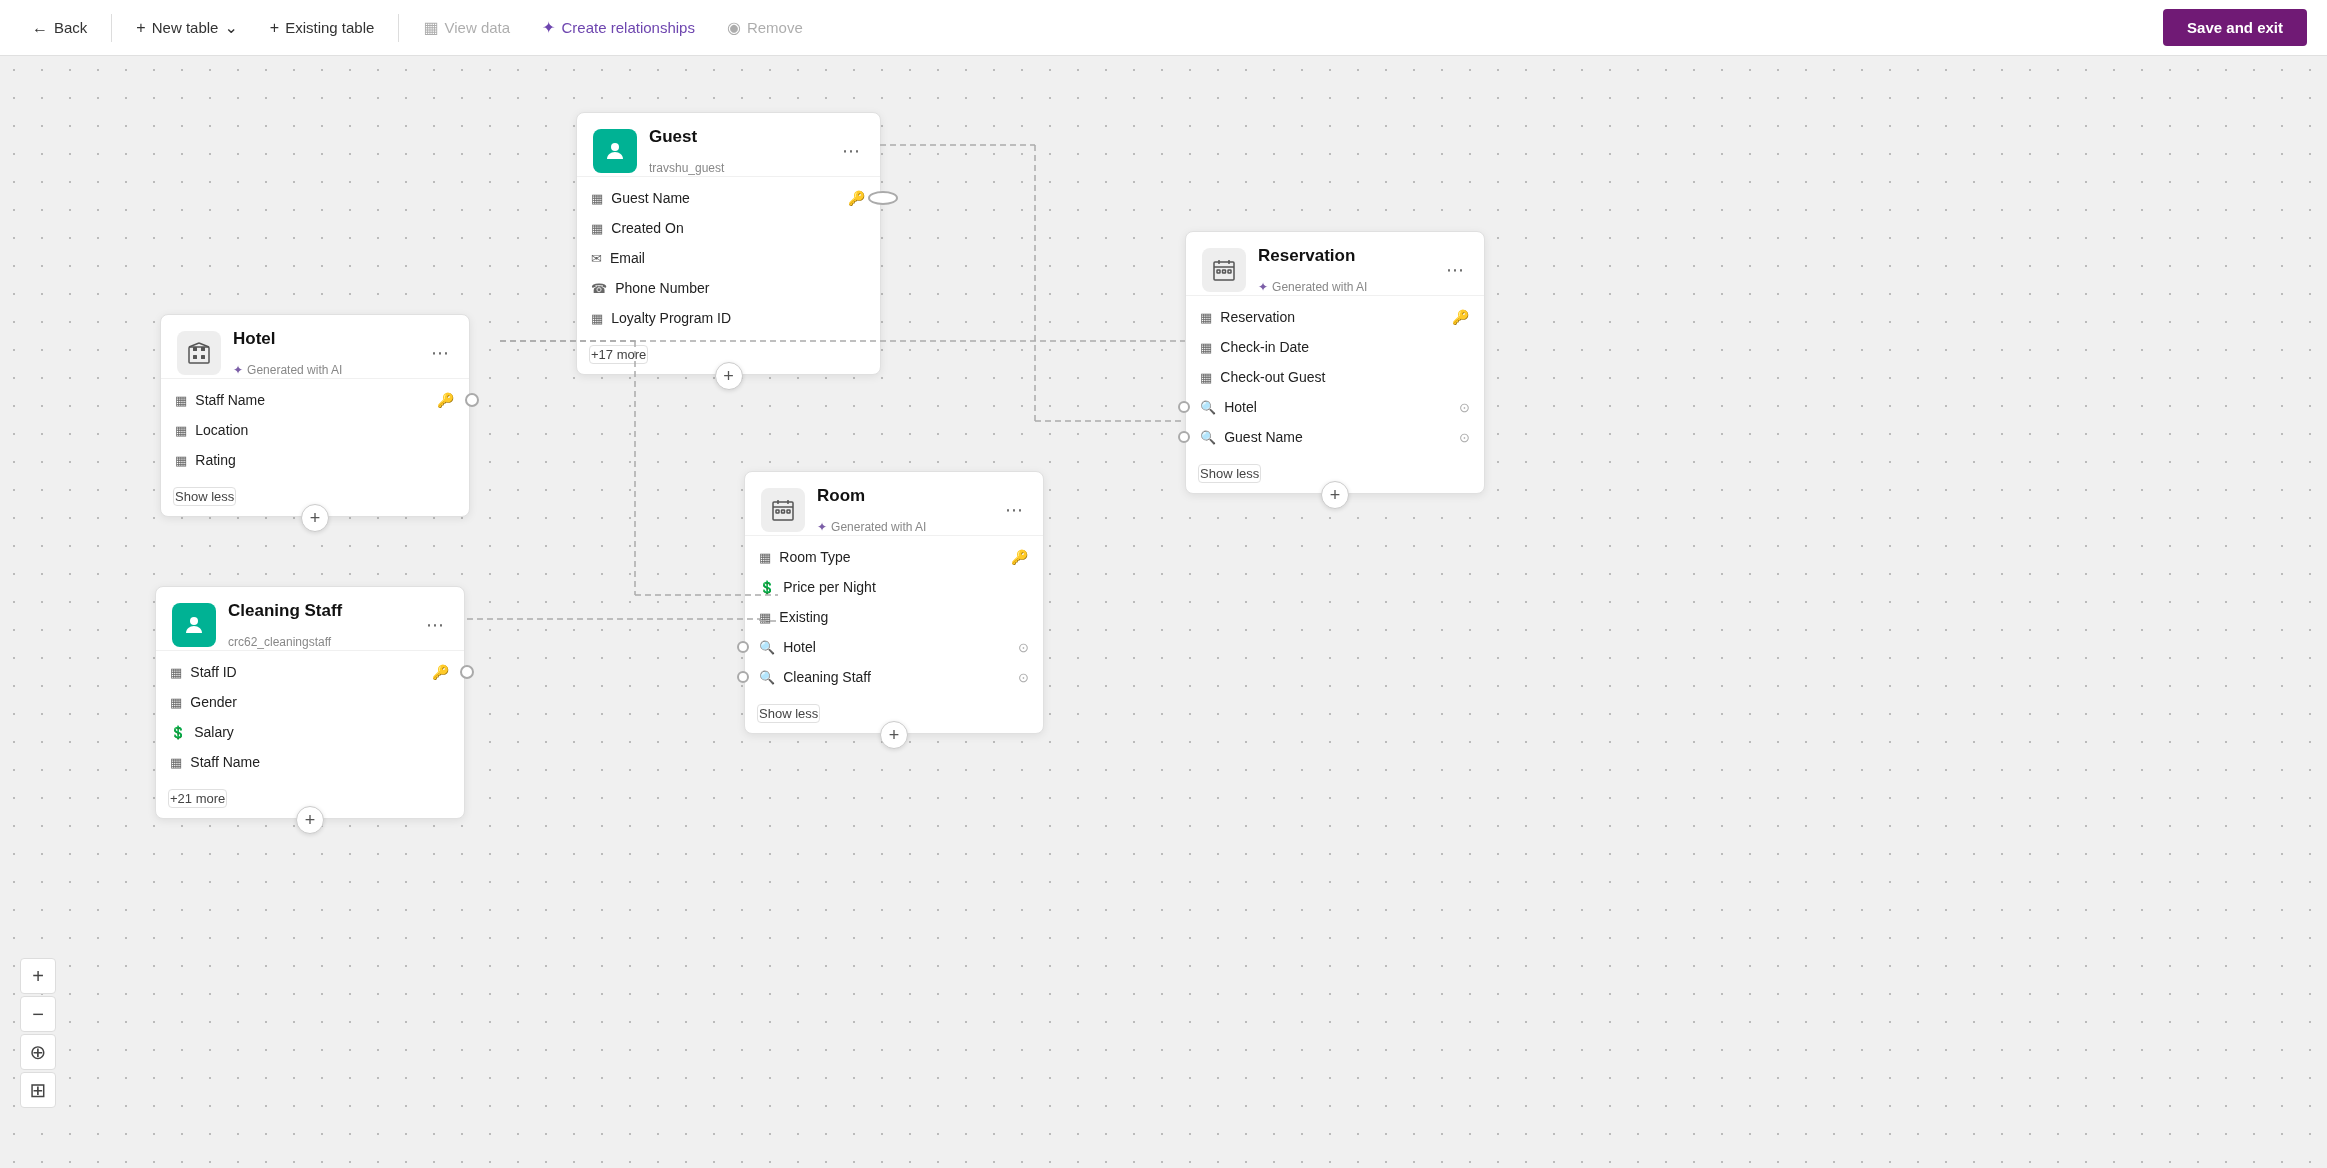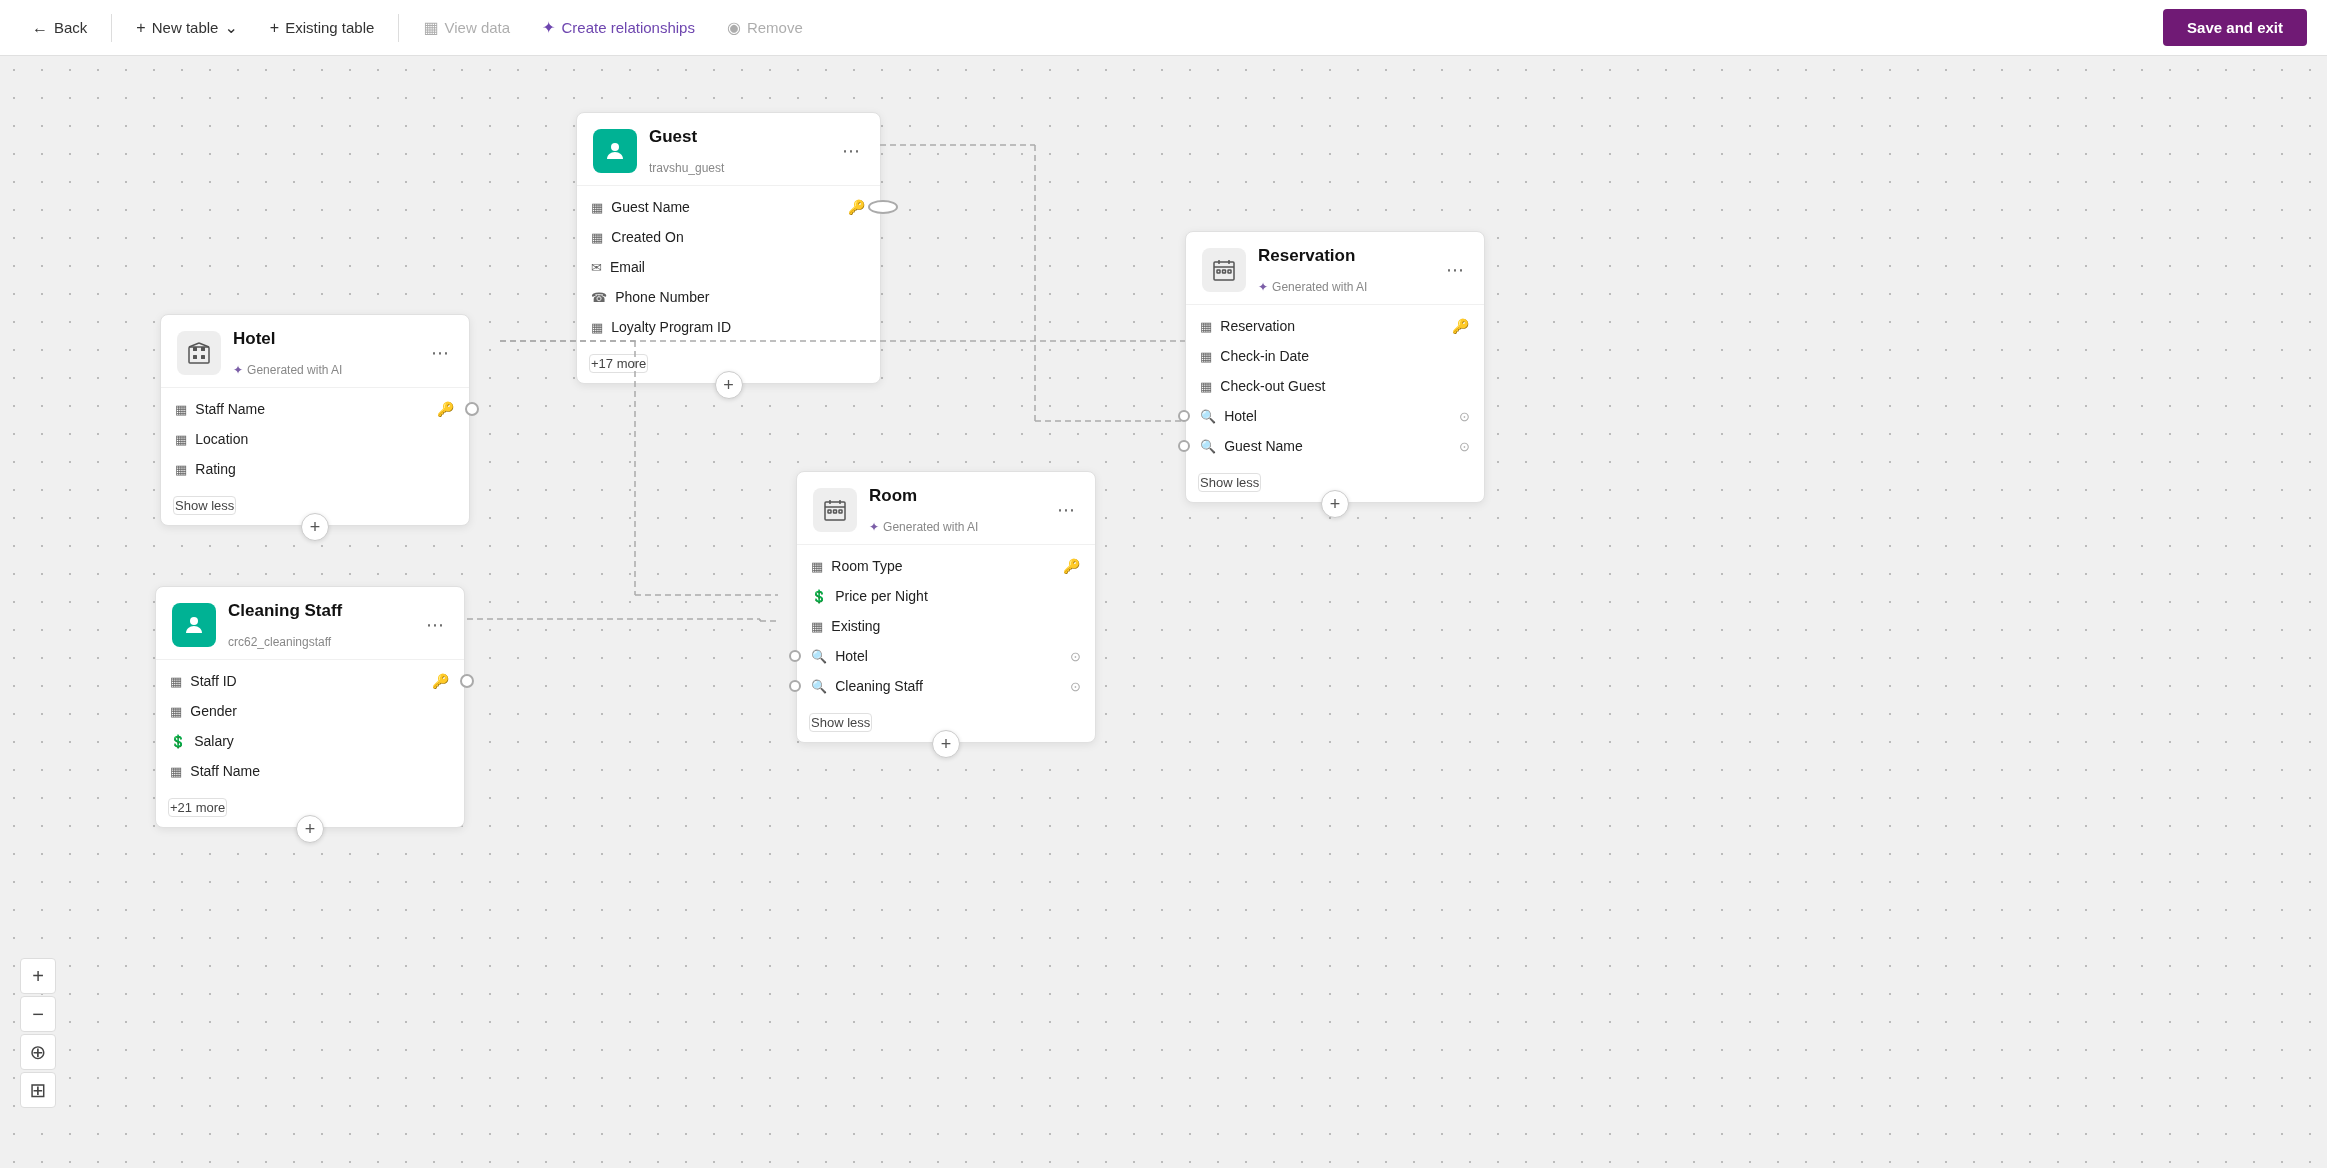--- a/index.html
+++ b/index.html
@@ -94,21 +94,21 @@
       border: 1px solid #e0e0e0;
       border-radius: 8px;
       box-shadow: 0 2px 8px rgba(0,0,0,0.08);
       min-width: 300px;
     }
 
     .card-header {
       display: flex;
       align-items: center;
       gap: 12px;
-      padding: 14px 16px 10px;
+      padding: 14px 16px 1px;
       border-bottom: 1px solid #f0f0f0;
       justify-content: space-between;
     }
     .card-icon {
       width: 44px;
       height: 44px;
       border-radius: 8px;
       display: flex;
       align-items: center;
       justify-content: center;
@@ -391,21 +391,21 @@
         <span style="display:inline-block;width:12px;height:12px;border:2px solid #aaa;border-radius:50%;position:absolute;left:-8px;background:#fff;z-index:10;"></span>
         <span class="field-icon">🔍</span>
         <span class="field-name">Guest Name</span>
         <span class="field-lookup">⊙</span>
       </div>
     </div>
     <button class="card-more-btn">Show less</button>
     <div class="card-add-btn">+</div>
   </div>
 
-  <div class="table-card" style="left: 796px; top: 415px; width: 300px;">
+  <div class="table-card" style="left: 744px; top: 415px; width: 300px;">
     <div class="card-header">
       <div class="card-icon card-icon-gray">
         <svg width="22" height="22" viewBox="0 0 22 22" fill="none" stroke="#555" stroke-width="1.5">
           <rect x="1" y="3" width="20" height="18" rx="1"></rect>
           <line x1="1" y1="8" x2="21" y2="8"></line>
           <line x1="6" y1="1" x2="6" y2="5"></line>
             <line x1="16" y1="1" x2="16" y2="5"></line>
           <rect x="4" y="11" width="3" height="3" rx="0.5"></rect>
             <rect x="9.5" y="11" width="3" height="3" rx="0.5"></rect>
           <rect x="15" y="11" width="3" height="3" rx="0.5"></rect>

